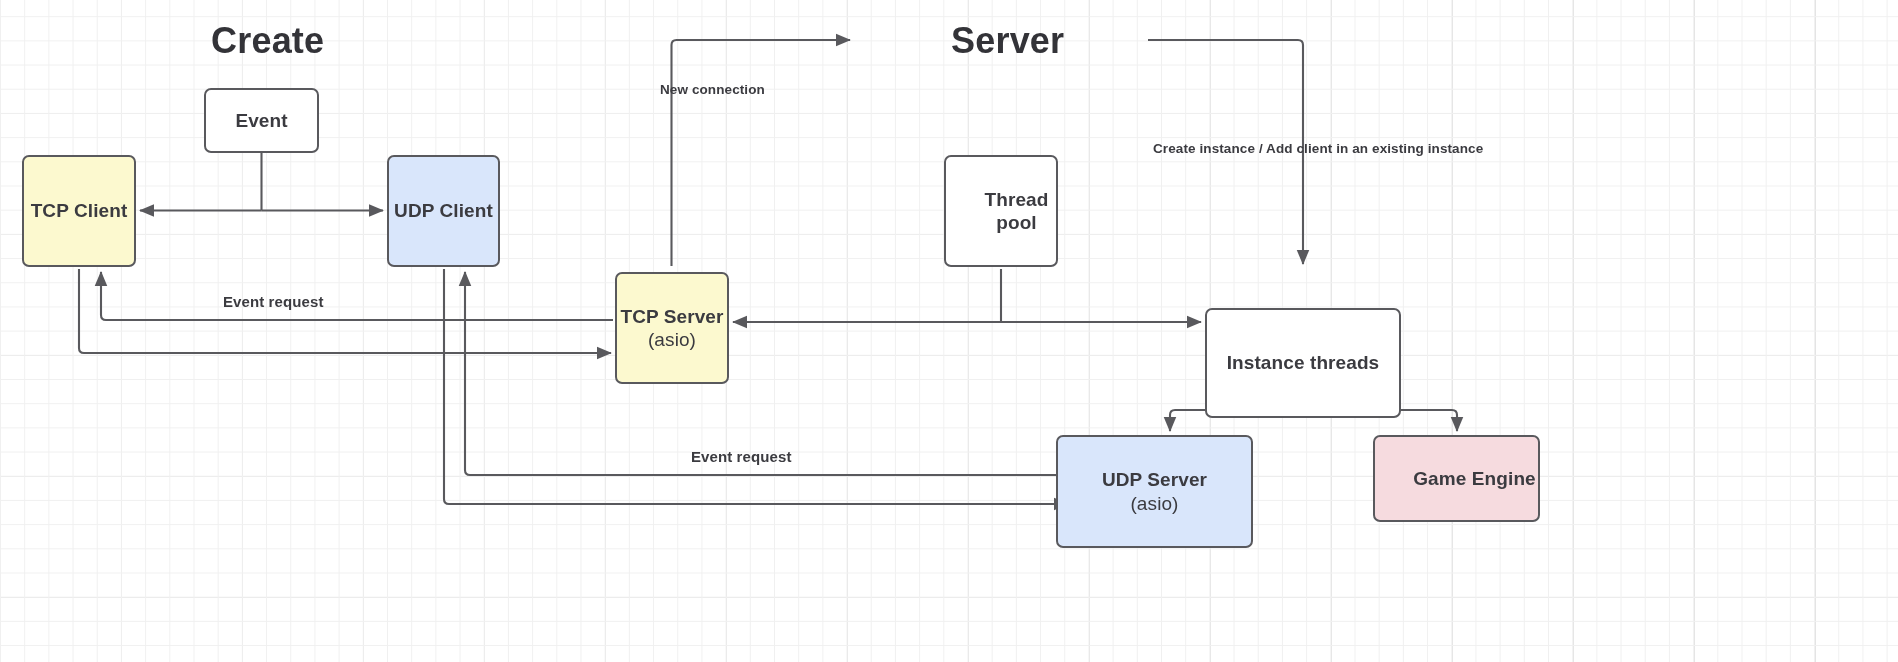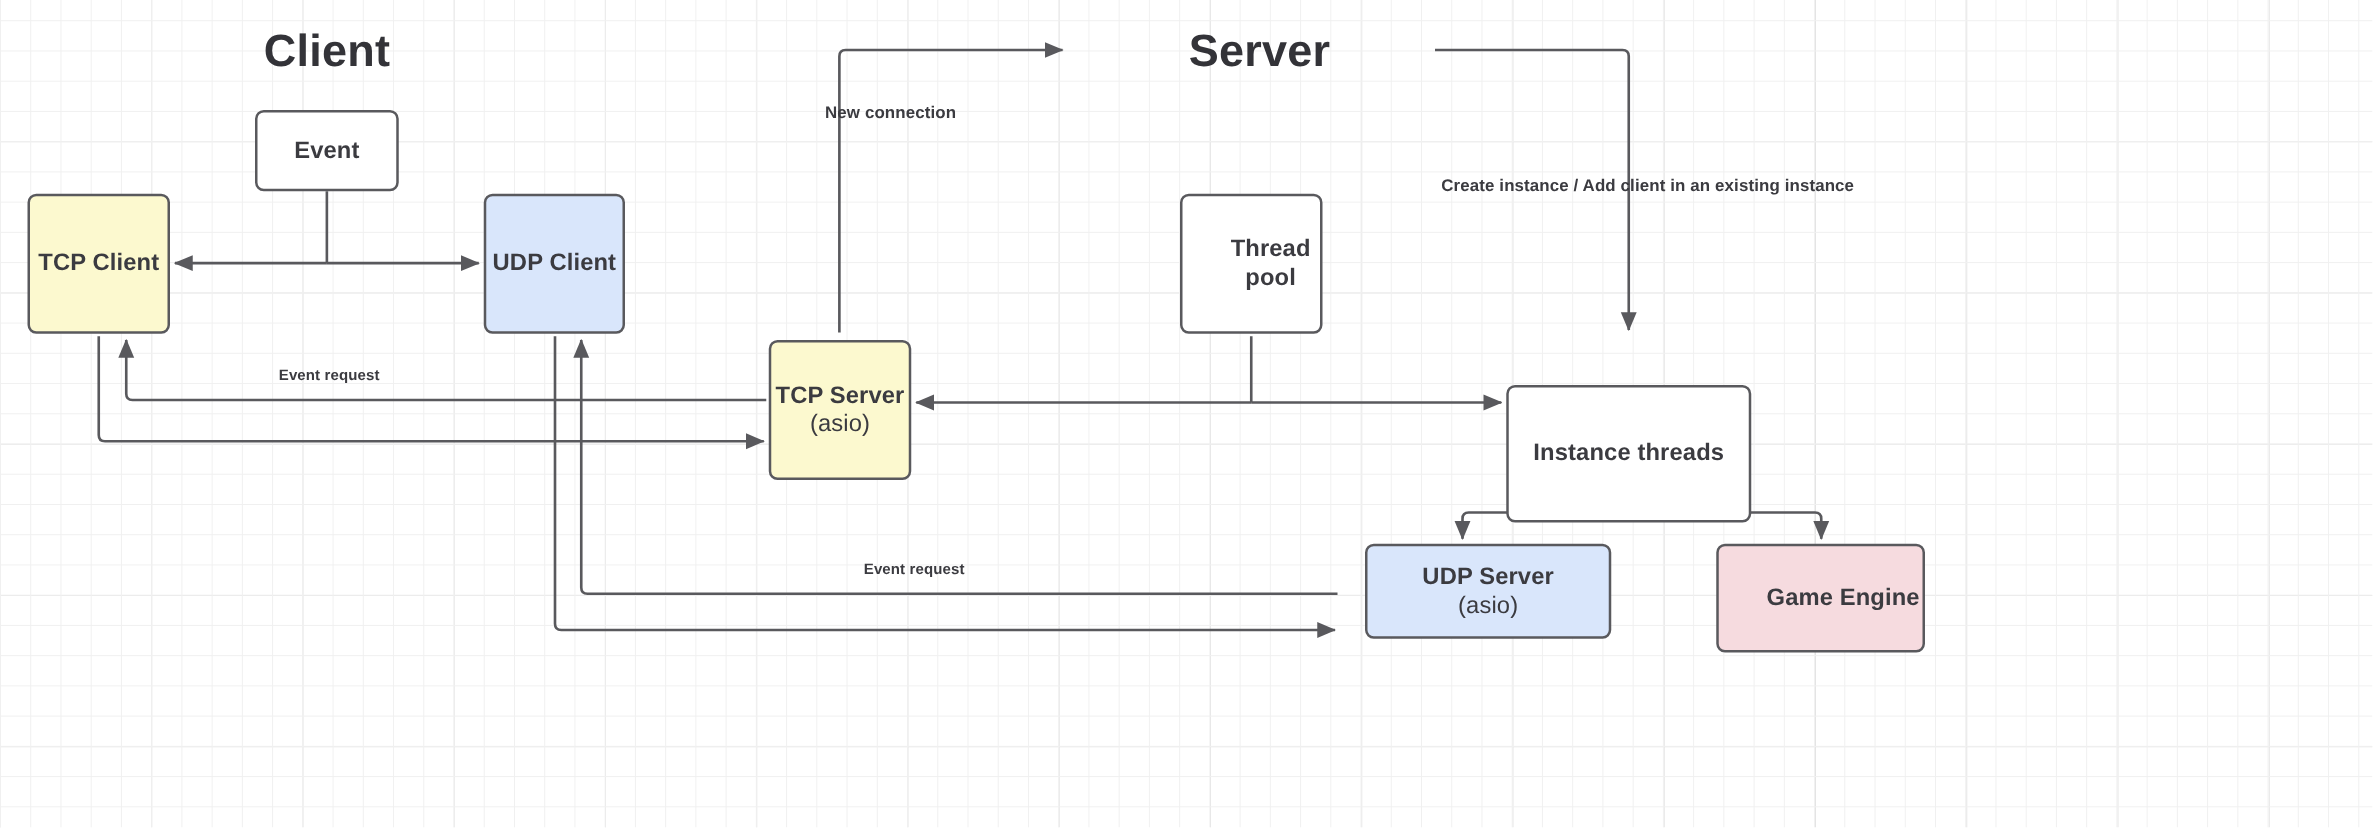--- a/index.html
+++ b/index.html
@@ -65,21 +65,21 @@
   .zone-title {
     position: absolute;
     font-size: 36px;
     font-weight: bold;
     color: #333338;
     letter-spacing: 0.2px;
     white-space: nowrap;
   }
   .edge-label {
     position: absolute;
-    font-size: 12px;
+    font-size: 15px;
     font-weight: bold;
     color: #3b3b40;
     white-space: nowrap;
     letter-spacing: 0.1px;
   }
   .edge-label.small {
     font-size: 13.5px;
   }
 </style>
 </head>
@@ -116,21 +116,21 @@
       <path d="M 1303 380 L 1303 410"></path>
       <path d="M 1303 410 L 1175 410 Q 1170 410 1170 415 L 1170 431" marker-end="url(#arrow)"></path>
       <path d="M 1303 410 L 1452 410 Q 1457 410 1457 415 L 1457 431" marker-end="url(#arrow)"></path>
 
       <path d="M 1070 475 L 470 475 Q 465 475 465 470 L 465 272" marker-end="url(#arrow)"></path>
 
       <path d="M 444 269 L 444 499 Q 444 504 449 504 L 1068 504" marker-end="url(#arrow)"></path>
     </g>
   </svg>
 
-  <div class="zone-title" style="left:211px; top:20px;">Client</div>
+  <div class="zone-title" style="left:211px; top:20px;">Create</div>
   <div class="zone-title" style="left:951px; top:20px;">Server</div>
 
   <div class="node" style="left:204px; top:88px; width:115px; height:65px; background:#ffffff;">
     <div class="title">Event</div>
   </div>
 
   <div class="node" style="left:22px; top:155px; width:114px; height:112px; background:#fcf9cf;">
     <div class="title">TCP Client</div>
   </div>
 
@@ -144,21 +144,21 @@
   </div>
 
   <div class="node" style="left:944px; top:155px; width:114px; height:112px; background:#ffffff;padding-left:31px;">
     <div class="title">Thread pool</div>
   </div>
 
   <div class="node" style="left:1205px; top:268px; width:196px; height:110px; background:#ffffff;margin-top:40px;">
     <div class="title">Instance threads</div>
   </div>
 
-  <div class="node" style="left:1092px; top:435px; width:197px; height:76px; background:#d9e6fb;">
+  <div class="node" style="left:1056px; top:435px; width:197px; height:113px; background:#d9e6fb;">
     <div class="title">UDP Server</div>
     <div class="sub">(asio)</div>
   </div>
 
   <div class="node" style="left:1373px; top:435px; width:167px; height:87px; background:#f6dbdf;padding-left:36px;">
     <div class="title">Game Engine</div>
   </div>
 
   <div class="edge-label small" style="left:624px; top:82px;padding-left:36px;">New connection</div>
 

